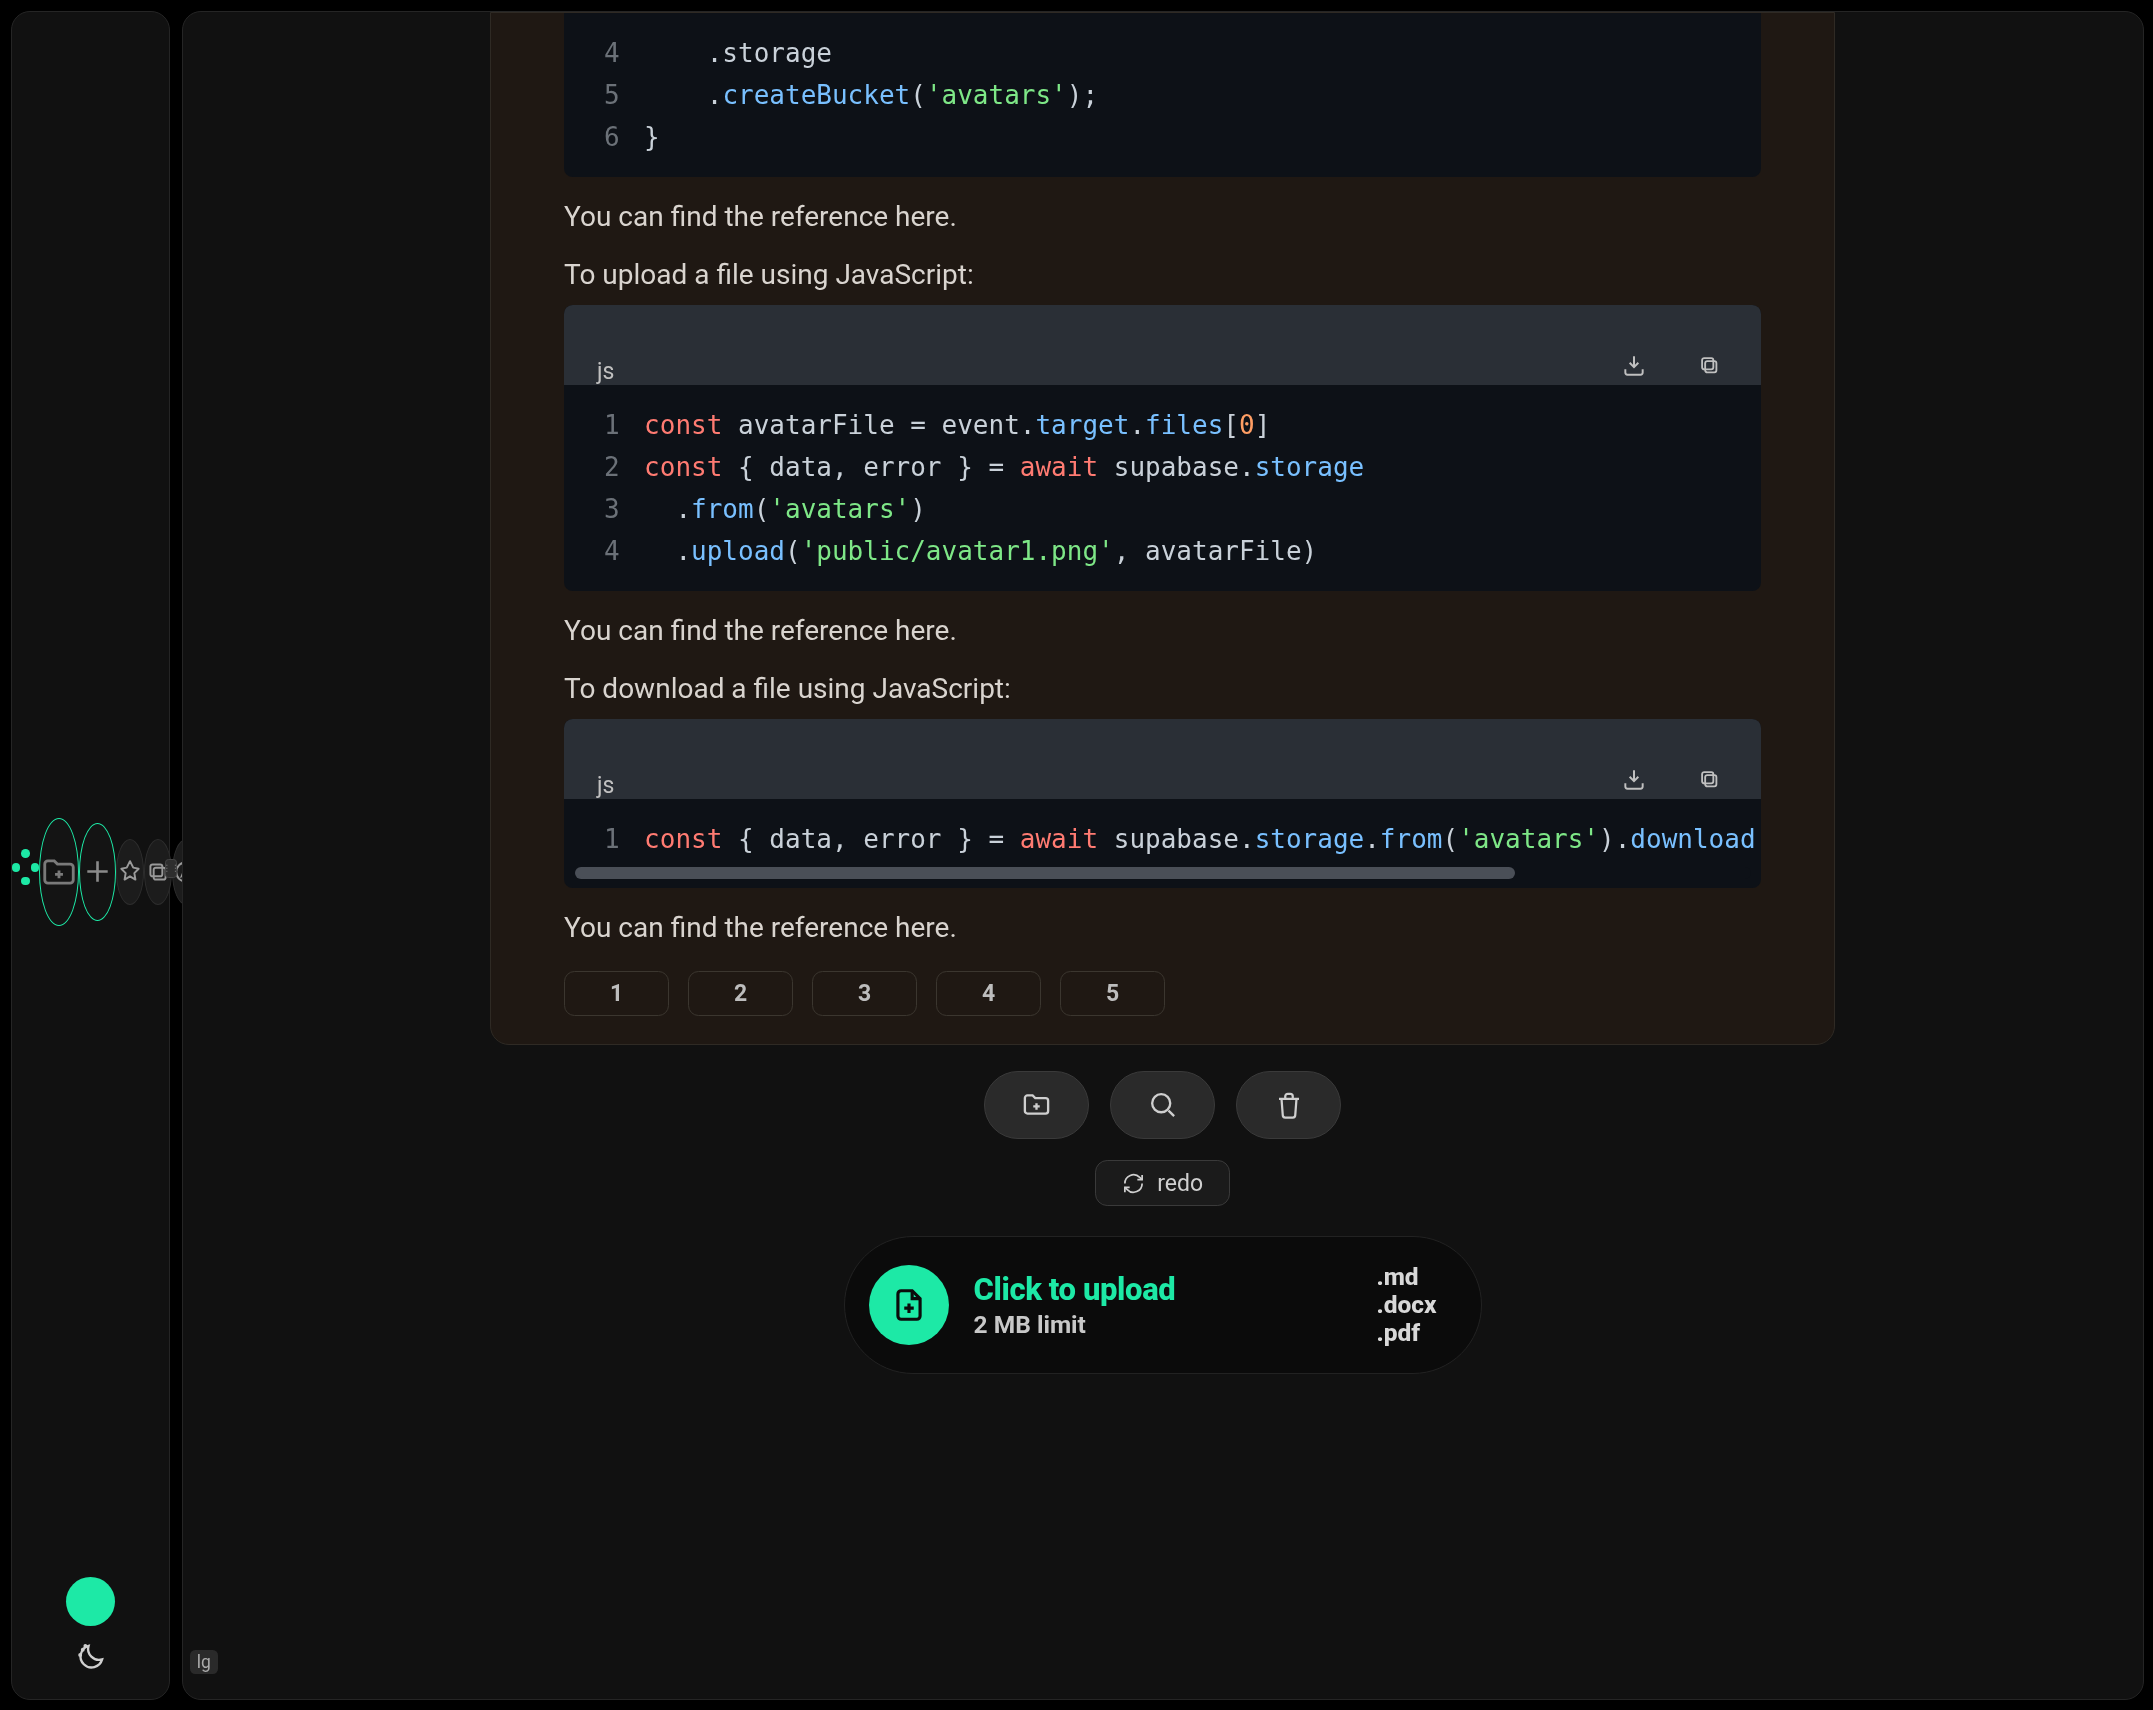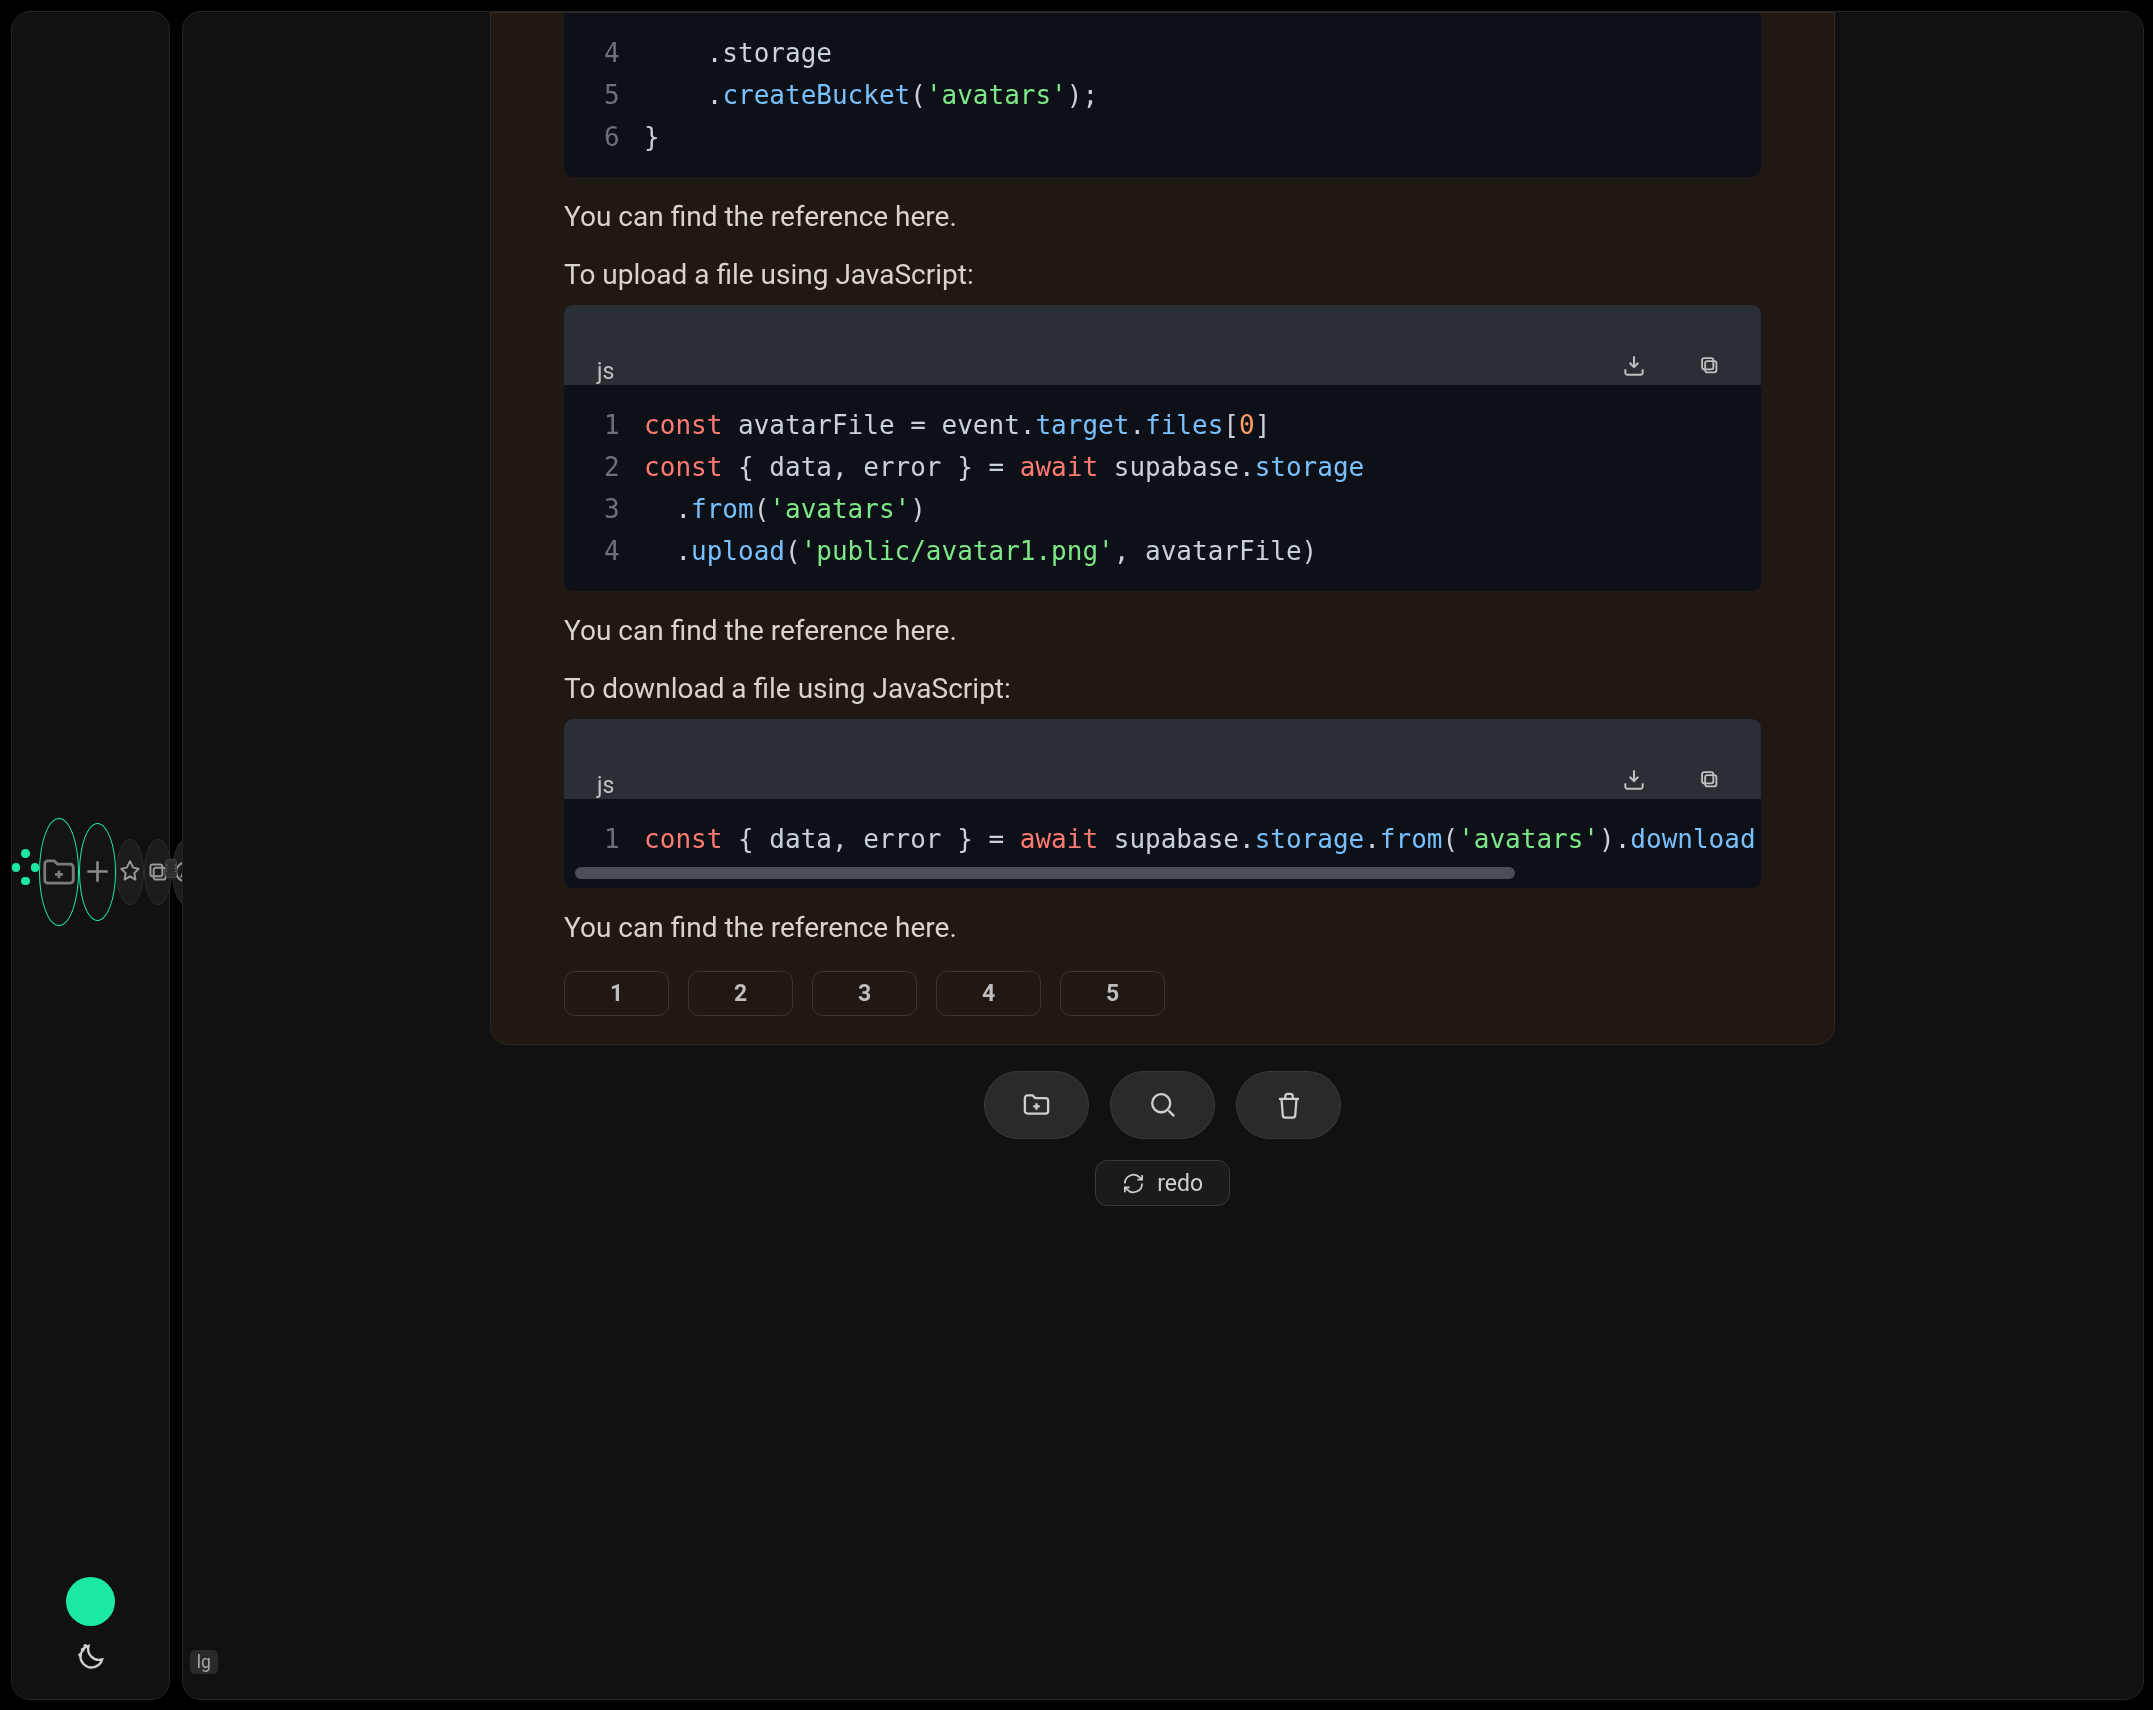--- a/index.html
+++ b/index.html
@@ -522,17 +522,36 @@
     <div class="redo-pill">
       <svg width="23" height="23" viewBox="0 0 24 24" fill="none" stroke="#cfcfcf" stroke-width="1.8">
           <path d="M3 12a9 9 0 0 1 15.5-6.3L21 8"></path>
           <path d="M21 3v5h-5"></path>
           <path d="M21 12a9 9 0 0 1-15.5 6.3L3 16"></path>
           <path d="M3 21v-5h5"></path>
         </svg>
       <span>redo</span>
     </div>
 
+    <div class="upload-pill">
+      <div class="upload-circle">
+        <svg width="38" height="38" viewBox="0 0 24 24" fill="none" stroke="#0b0b0b" stroke-width="2">
+            <path d="M14 3H7a2 2 0 0 0-2 2v14a2 2 0 0 0 2 2h10a2 2 0 0 0 2-2V8l-5-5z"></path>
+            <path d="M14 3v5h5"></path>
+            <path d="M12 11v6M9 14h6"></path>
+          </svg>
+      </div>
+      <div class="upload-titles">
+        <span class="upload-title">Click to upload</span>
+        <span class="upload-sub">2 MB limit</span>
+      </div>
+      <span class="spacer"></span>
+      <div class="upload-exts">
+        <div>.md</div>
+        <div>.docx</div>
+        <div>.pdf</div>
+      </div>
+    </div>
 
     <div class="badge-bl">lg</div>
   </div>
 </div>
 
 
 </body></html>

